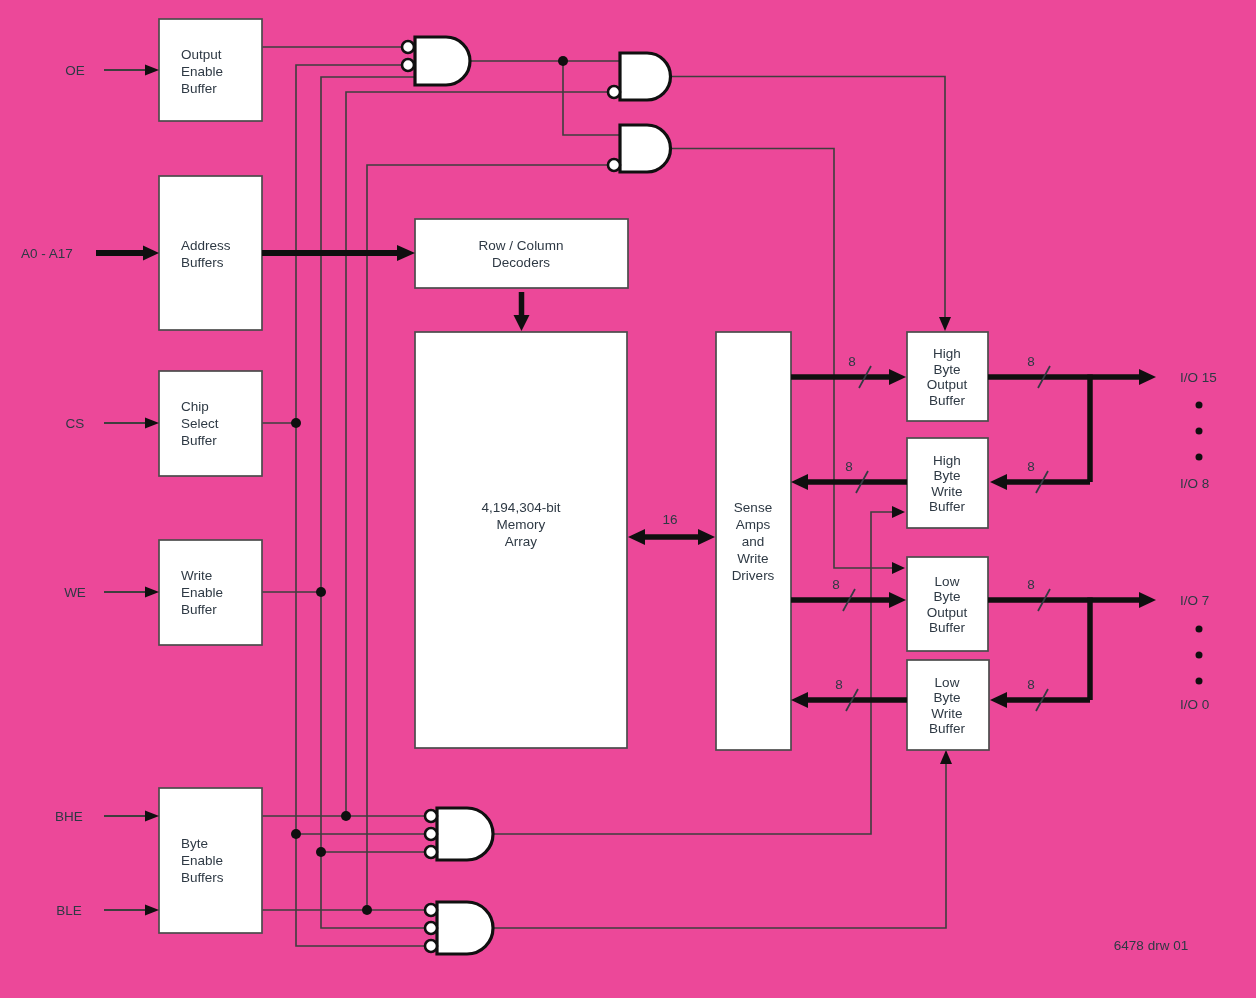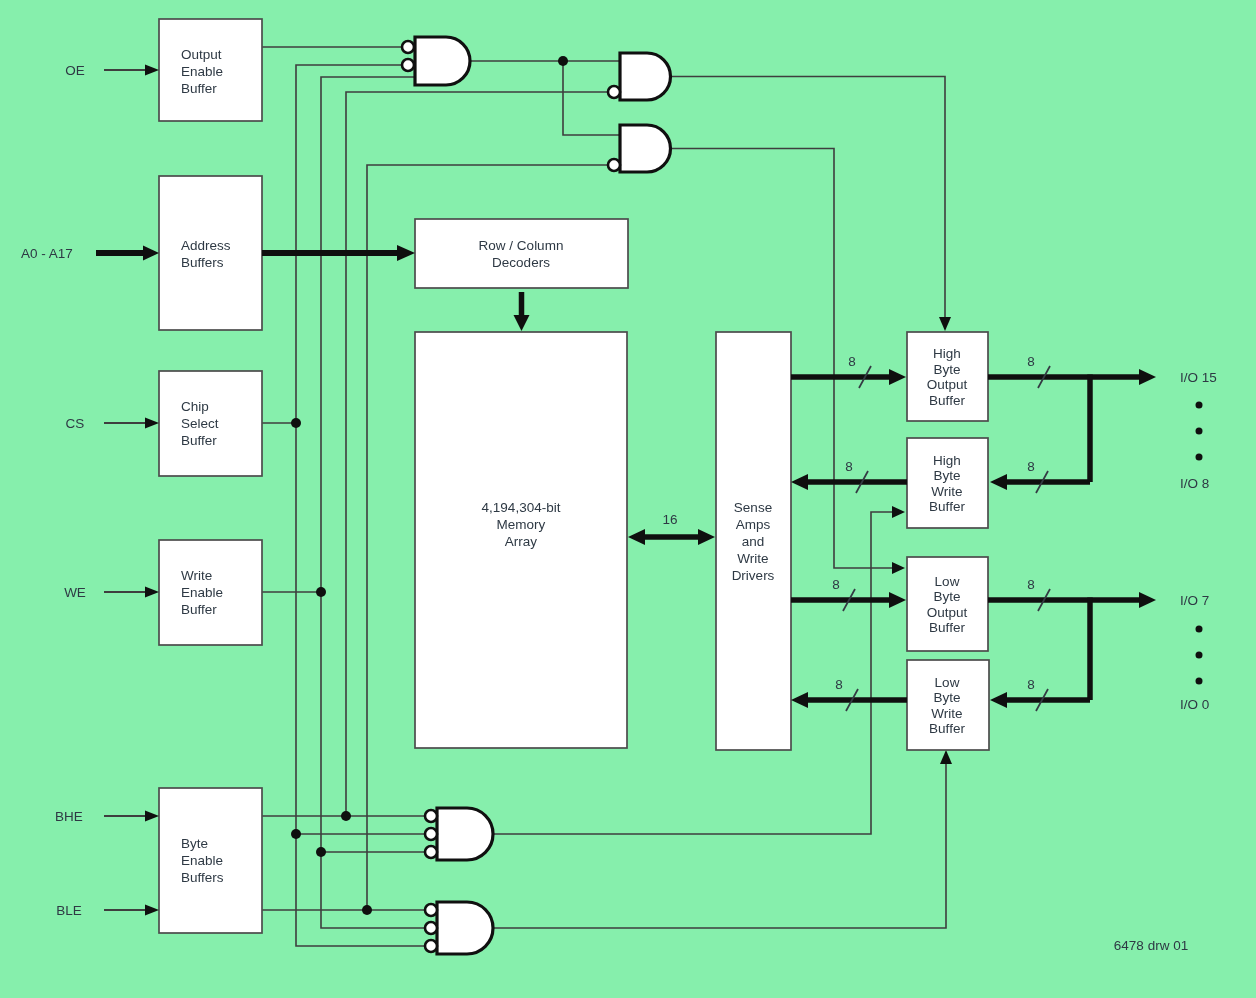--- a/index.html
+++ b/index.html
@@ -1,16 +1,16 @@
 <!DOCTYPE html>
 <html><head>
 <meta charset="utf-8">
 <style>
   html,body{margin:0;padding:0;background:#ffffff;}
-  .stage{position:relative;width:1256px;height:998px;background:#86efac;
+  .stage{position:relative;width:1256px;height:998px;background:#ec4899;
          font-family:"Liberation Sans", sans-serif;}
   svg{display:block;}
   text{fill:#2e3944;font-family:"Liberation Sans", sans-serif;font-size:13.5px;
        dominant-baseline:central;}
   .blk{fill:#ffffff;stroke:#4c4c4c;stroke-width:1.7;}
   .wire{fill:none;stroke:#3e3e3e;stroke-width:1.6;}
   .gate{fill:#ffffff;stroke:#101010;stroke-width:3.2;}
   .bubble{fill:#ffffff;stroke:#101010;stroke-width:2.6;}
   .bus{fill:none;stroke:#0f0f0f;stroke-width:5.5;}
   .bus6{fill:none;stroke:#0f0f0f;stroke-width:6;}

